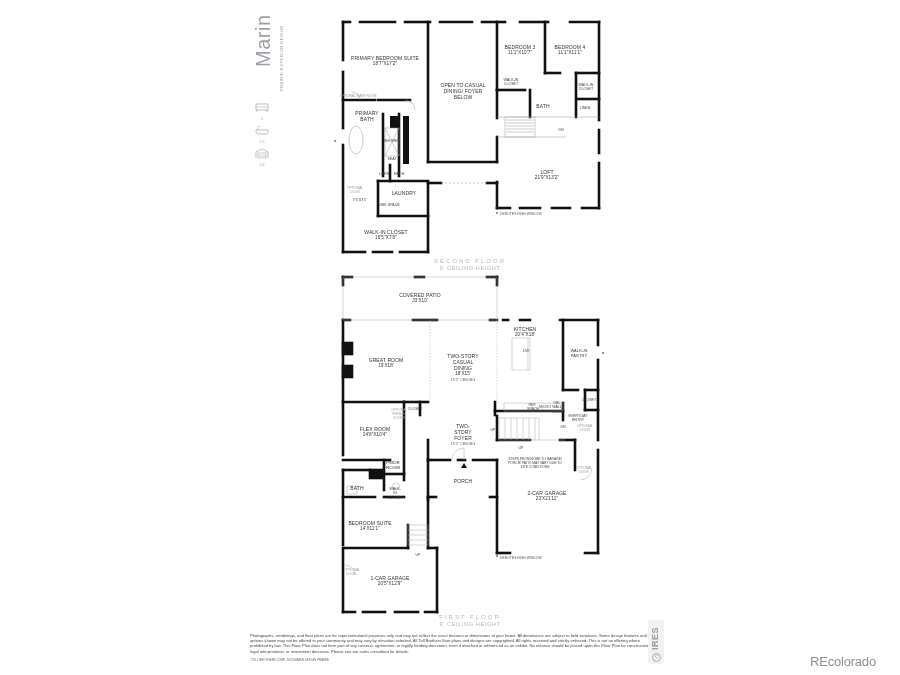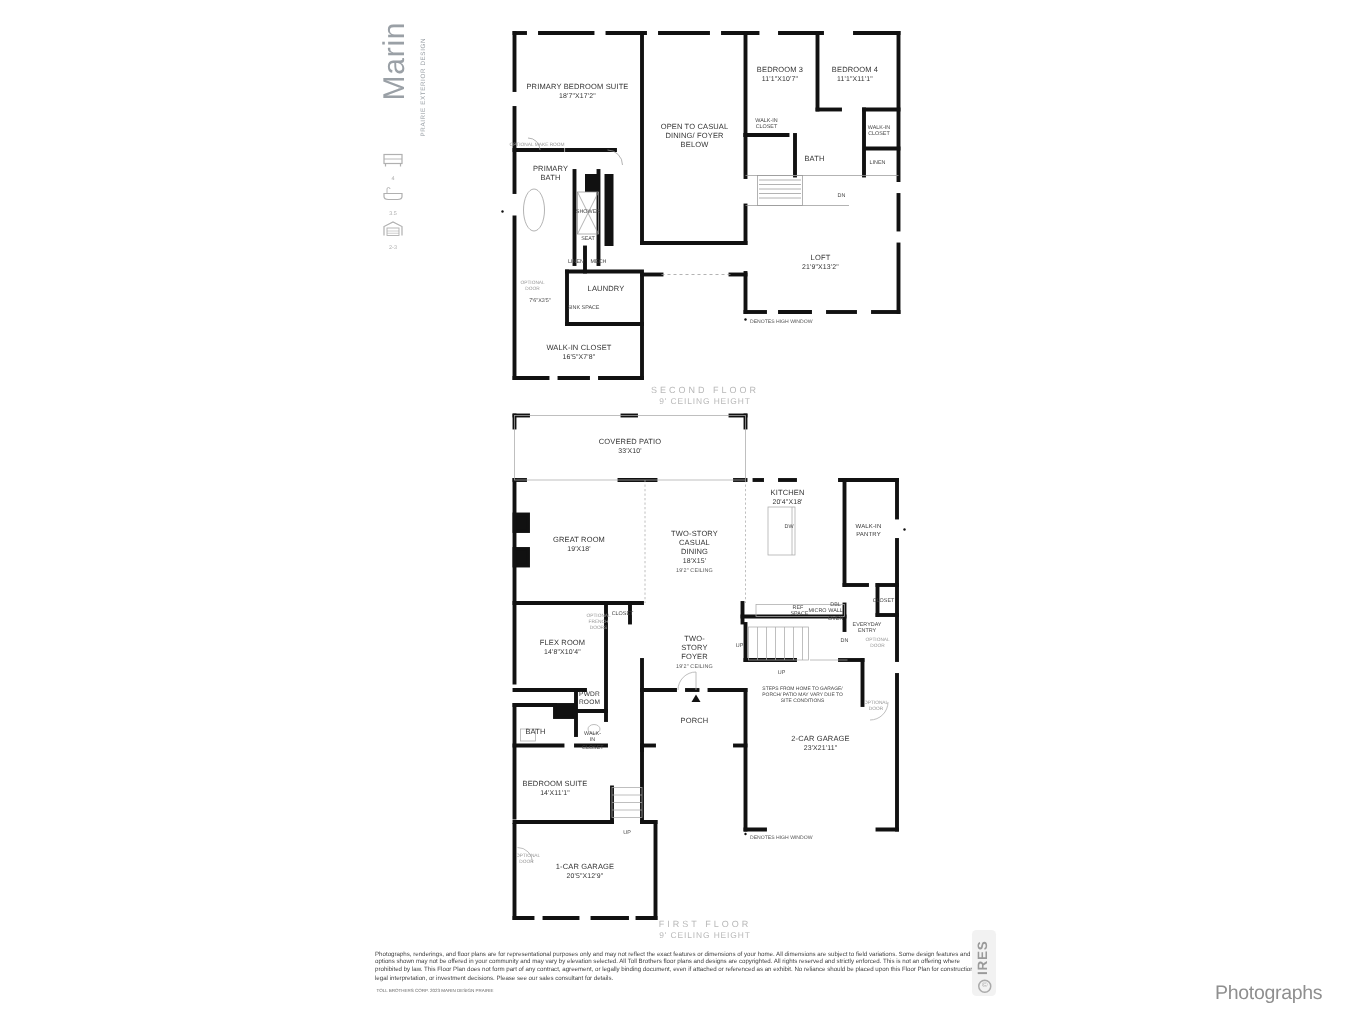--- a/index.html
+++ b/index.html
@@ -364,13 +364,13 @@
   <span>First Floor</span>
   <span class="sub">9' Ceiling Height</span>
 </div>
 
 <div class="disclaimer">Photographs, renderings, and floor plans are for representational purposes only and may not reflect the exact features or dimensions of your home. All dimensions are subject to field variations. Some design features and options shown may not be offered in your community and may vary by elevation selected. All Toll Brothers floor plans and designs are copyrighted. All rights reserved and strictly enforced. This is not an offering where prohibited by law. This Floor Plan does not form part of any contract, agreement, or legally binding document, even if attached or referenced as an exhibit. No reliance should be placed upon this Floor Plan for construction, legal interpretation, or investment decisions. Please see our sales consultant for details.</div>
 <div class="copyright">Toll Brothers Corp. 2023 Marin Design Prairie</div>
 
 <div class="ires"></div>
 <div class="ires-text">IRES</div>
 <div class="ires-circle">©</div>
-<div class="watermark">Photographs</div>
+<div class="watermark">REcolorado</div>
 
 </body></html>

